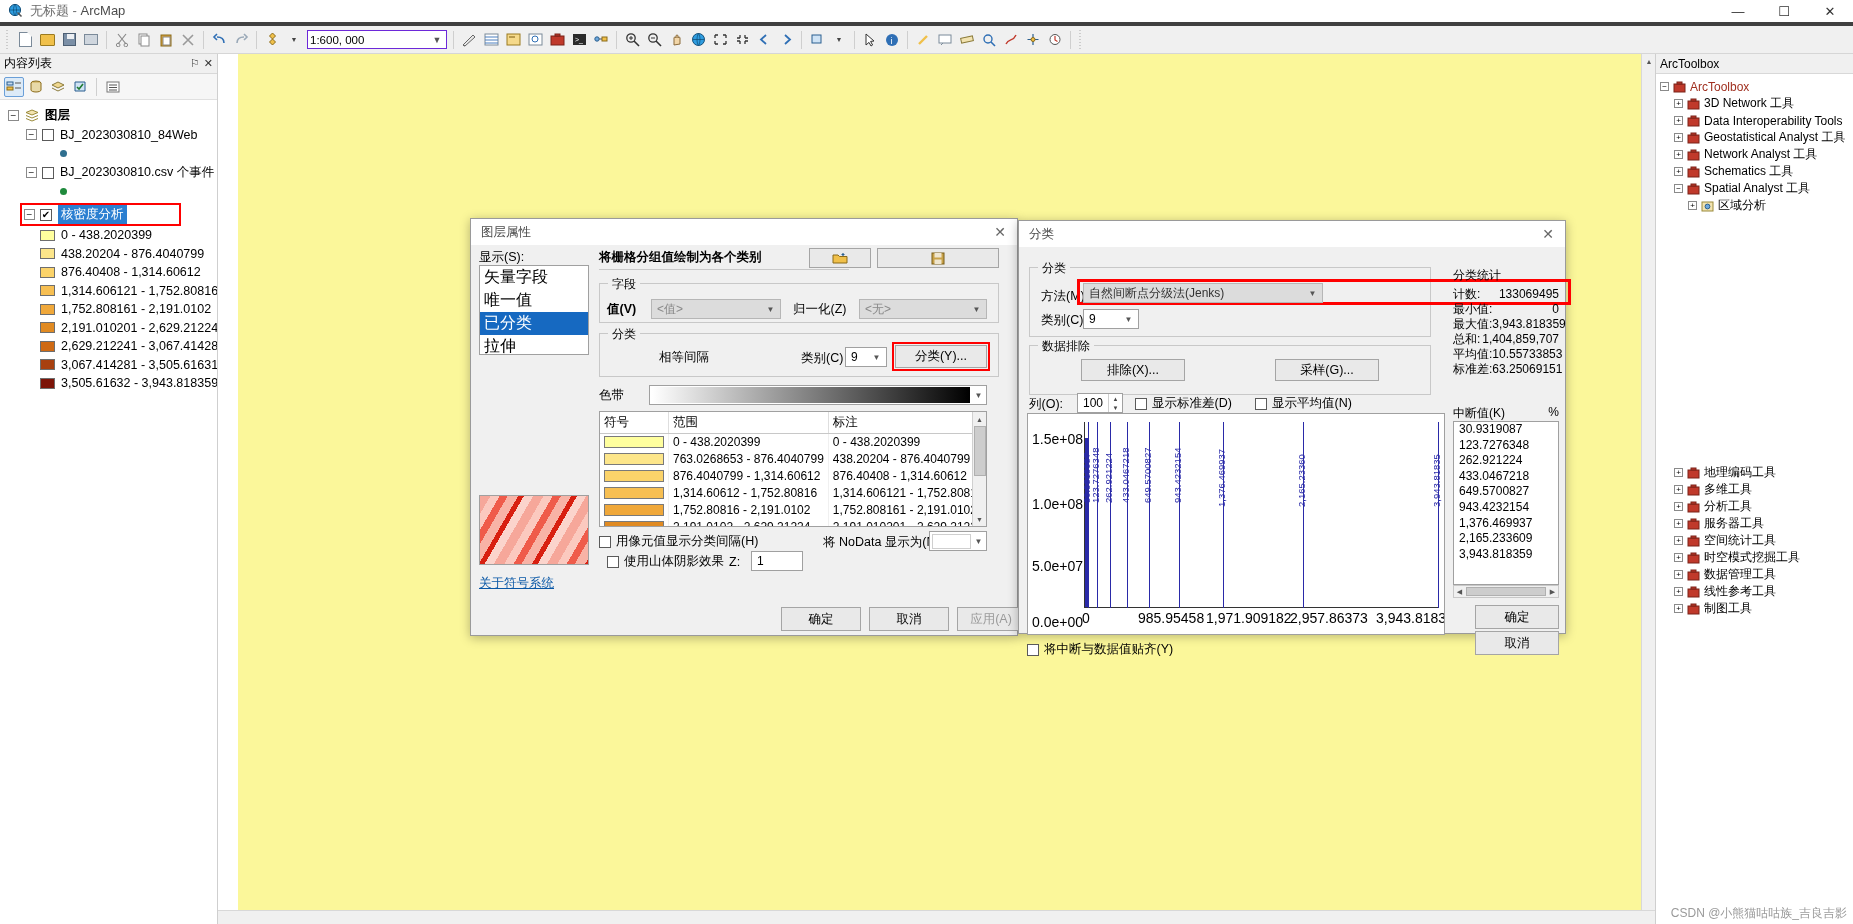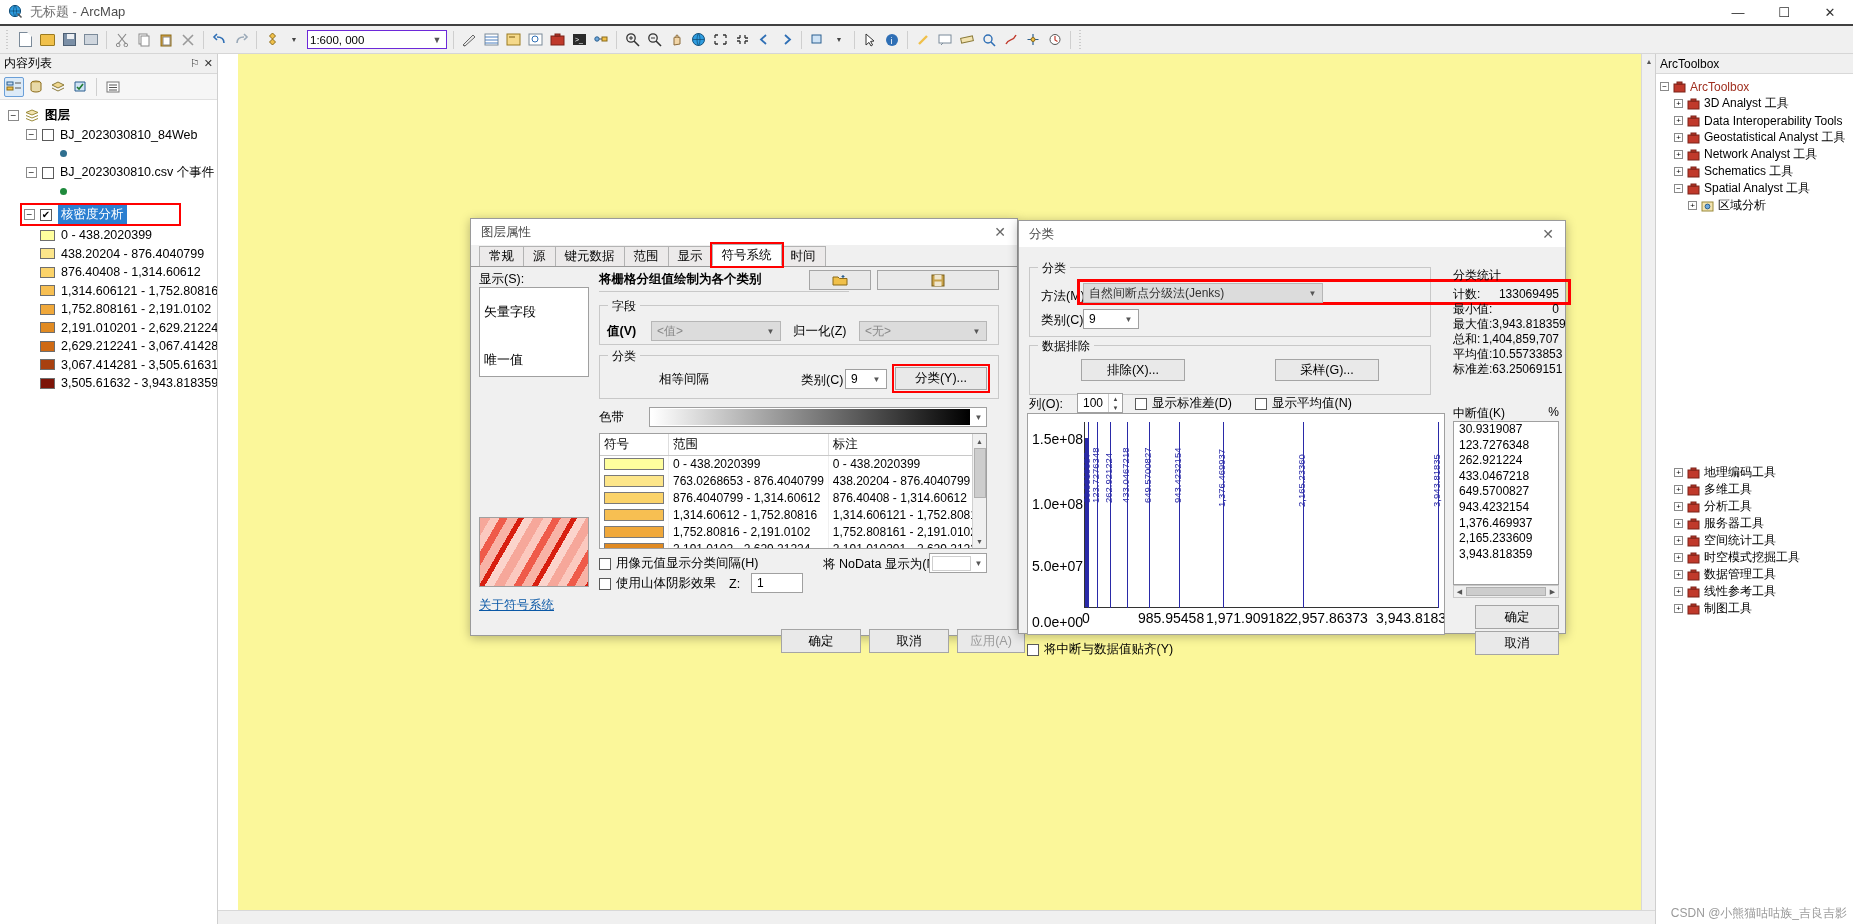--- a/index.html
+++ b/index.html
@@ -7,21 +7,21 @@
   body {
     width:1853px; height:924px;
     font-family:"Liberation Sans","DejaVu Sans",sans-serif;
     font-size:12px; color:#000; background:#f0f0f0;
     overflow:hidden; position:relative;
   }
   .app { position:absolute; inset:0; background:#f0f0f0; display:flex; flex-direction:column; }
 
   
   .titlebar { height:26px; background:#ffffff; display:flex; align-items:center;
-              padding:0 0 0 8px; border-bottom:2px solid #404040; flex:0 0 26px; }
+              padding:0 0 0 8px; border-bottom:4px solid #404040; flex:0 0 26px; }
   .titlebar .app-icon { width:16px; height:16px; margin-right:6px; position:relative; flex:0 0 16px;}
   .title-text { font-size:13px; color:#6b6b6b; }
   .title-text b { font-weight:normal; color:#4d4d4d;}
   .winbtns { margin-left:auto; display:flex; height:26px; }
   .winbtn { width:46px; height:26px; display:flex; align-items:center; justify-content:center;
             font-size:13px; color:#333; }
 
   
   .menubar { height:22px; display:flex; align-items:center; background:#fff;
              padding-left:6px; flex:0 0 22px; font-size:12.5px;}
@@ -107,21 +107,21 @@
   .lbl { font-size:12.5px; white-space:nowrap;}
   .combo { height:20px; border:1px solid #a0a0a0; background:#fff; display:flex; align-items:center;
            padding:0 2px 0 5px; font-size:12px; position:relative;}
   .combo.dis { background:#dcdcdc; color:#888; border-color:#b6b6b6;}
   .combo .arw { margin-left:auto; width:15px; text-align:center; font-size:8px; color:#555;}
   .btn { height:22px; border:1px solid #a5a5a5; background:#e9e9e9; display:inline-flex;
          align-items:center; justify-content:center; font-size:12.5px; padding:0 8px;}
   .btn.hl { outline:2px solid #ff0000; outline-offset:1px;}
 
   .listbox { border:1px solid #a0a0a0; background:#fff; overflow:hidden;}
-  .lb-item { padding:15px 4px; font-size:13px; white-space:nowrap;}
+  .lb-item { padding:1px 4px; font-size:16px; white-space:nowrap;}
   .lb-item.sel { background:#1669c1; color:#fff;}
 
   table.tbl { border-collapse:collapse; width:100%; font-size:12px;}
   table.tbl th { text-align:left; font-weight:normal; font-size:12.5px; padding:2px 4px;
                  border-bottom:1px solid #c8c8c8; border-right:1px solid #dedede; background:#fff;}
   table.tbl td { padding:0px 4px; border-right:1px solid #f0f0f0; white-space:nowrap; height:17px;}
   .rsw { width:60px; height:12px; border:1px solid #7a7a7a; display:block;}
 
   .scr-v { width:14px; background:#f0f0f0; border-left:1px solid #d0d0d0; display:flex;
            flex-direction:column; align-items:center;}
@@ -554,21 +554,21 @@
           </span>
           <span style="color:#a03020">ArcToolbox</span>
         </div>
 
         <div class="tnode" style="padding-left:14px">
           <span class="texp">+</span>
           <span class="tbx-ico"><svg width="13" height="12" viewBox="0 0 13 12">
                 <rect x="1" y="3" width="11" height="8" fill="#c0392b" stroke="#7a2318"></rect>
                 <rect x="4" y="1" width="5" height="2" fill="#c0392b" stroke="#7a2318"></rect>
               </svg></span>
-          <span>3D Analyst 工具</span>
+          <span>3D Network 工具</span>
         </div>
         <div class="tnode" style="padding-left:14px">
           <span class="texp">+</span>
           <span class="tbx-ico"><svg width="13" height="12" viewBox="0 0 13 12">
                 <rect x="1" y="3" width="11" height="8" fill="#c0392b" stroke="#7a2318"></rect>
                 <rect x="4" y="1" width="5" height="2" fill="#c0392b" stroke="#7a2318"></rect>
               </svg></span>
           <span>Data Interoperability Tools</span>
         </div>
         <div class="tnode" style="padding-left:14px">
@@ -691,29 +691,20 @@
   </div>
 
   <div class="watermark">CSDN @小熊猫咕咕族_吉良吉影</div>
 
   <div class="dlg" style="left:470px; top:218px; width:548px; height:418px;">
     <div class="dlg-tb">
       <span>图层属性</span>
       <span class="x">✕</span>
     </div>
 
-    <div class="tabs">
-      <div class="tab">常规</div>
-      <div class="tab">源</div>
-      <div class="tab">键元数据</div>
-      <div class="tab">范围</div>
-      <div class="tab">显示</div>
-      <div class="tab active hl">符号系统</div>
-      <div class="tab">时间</div>
-    </div>
 
     <div class="dlg-body" style="background:#f0f0f0">
 
       <div class="lbl" style="position:absolute; left:8px; top:4px;">显示(S):</div>
       <div class="listbox" style="position:absolute; left:8px; top:20px; width:110px; height:90px;">
         <div class="lb-item">矢量字段</div>
         <div class="lb-item">唯一值</div>
         <div class="lb-item sel">已分类</div>
         <div class="lb-item">拉伸</div>
         <div class="lb-item">离散颜色</div>
@@ -833,21 +824,21 @@
           <div class="scr-thumb" style="height:50px;"></div>
           <div style="flex:1"></div>
           <div class="sb-arrow">▼</div>
         </div>
       </div>
 
       <div class="chk" style="position:absolute; left:128px; top:288px;">
         <i></i>
         <span>用像元值显示分类间隔(H)</span>
       </div>
-      <div class="chk" style="position:absolute; left:128px; top:308px;text-align:center;">
+      <div class="chk" style="position:absolute; left:136px; top:308px;text-align:center;">
         <i></i>
         <span>使用山体阴影效果</span>
       </div>
       <div class="lbl" style="position:absolute; left:258px; top:310px;">Z:</div>
       <div class="combo" style="position:absolute; left:280px; top:306px; width:52px;">
         <span>1</span>
       </div>
       <div class="lbl" style="position:absolute; left:352px; top:289px;">将 NoData 显示为(N)</div>
       <div class="combo" style="position:absolute; left:458px; top:286px; width:58px; padding:0;">
         <span style="flex:1;height:15px;margin:1px 0 1px 2px;background:#fff;border:1px solid #cfcfcf;"></span>

